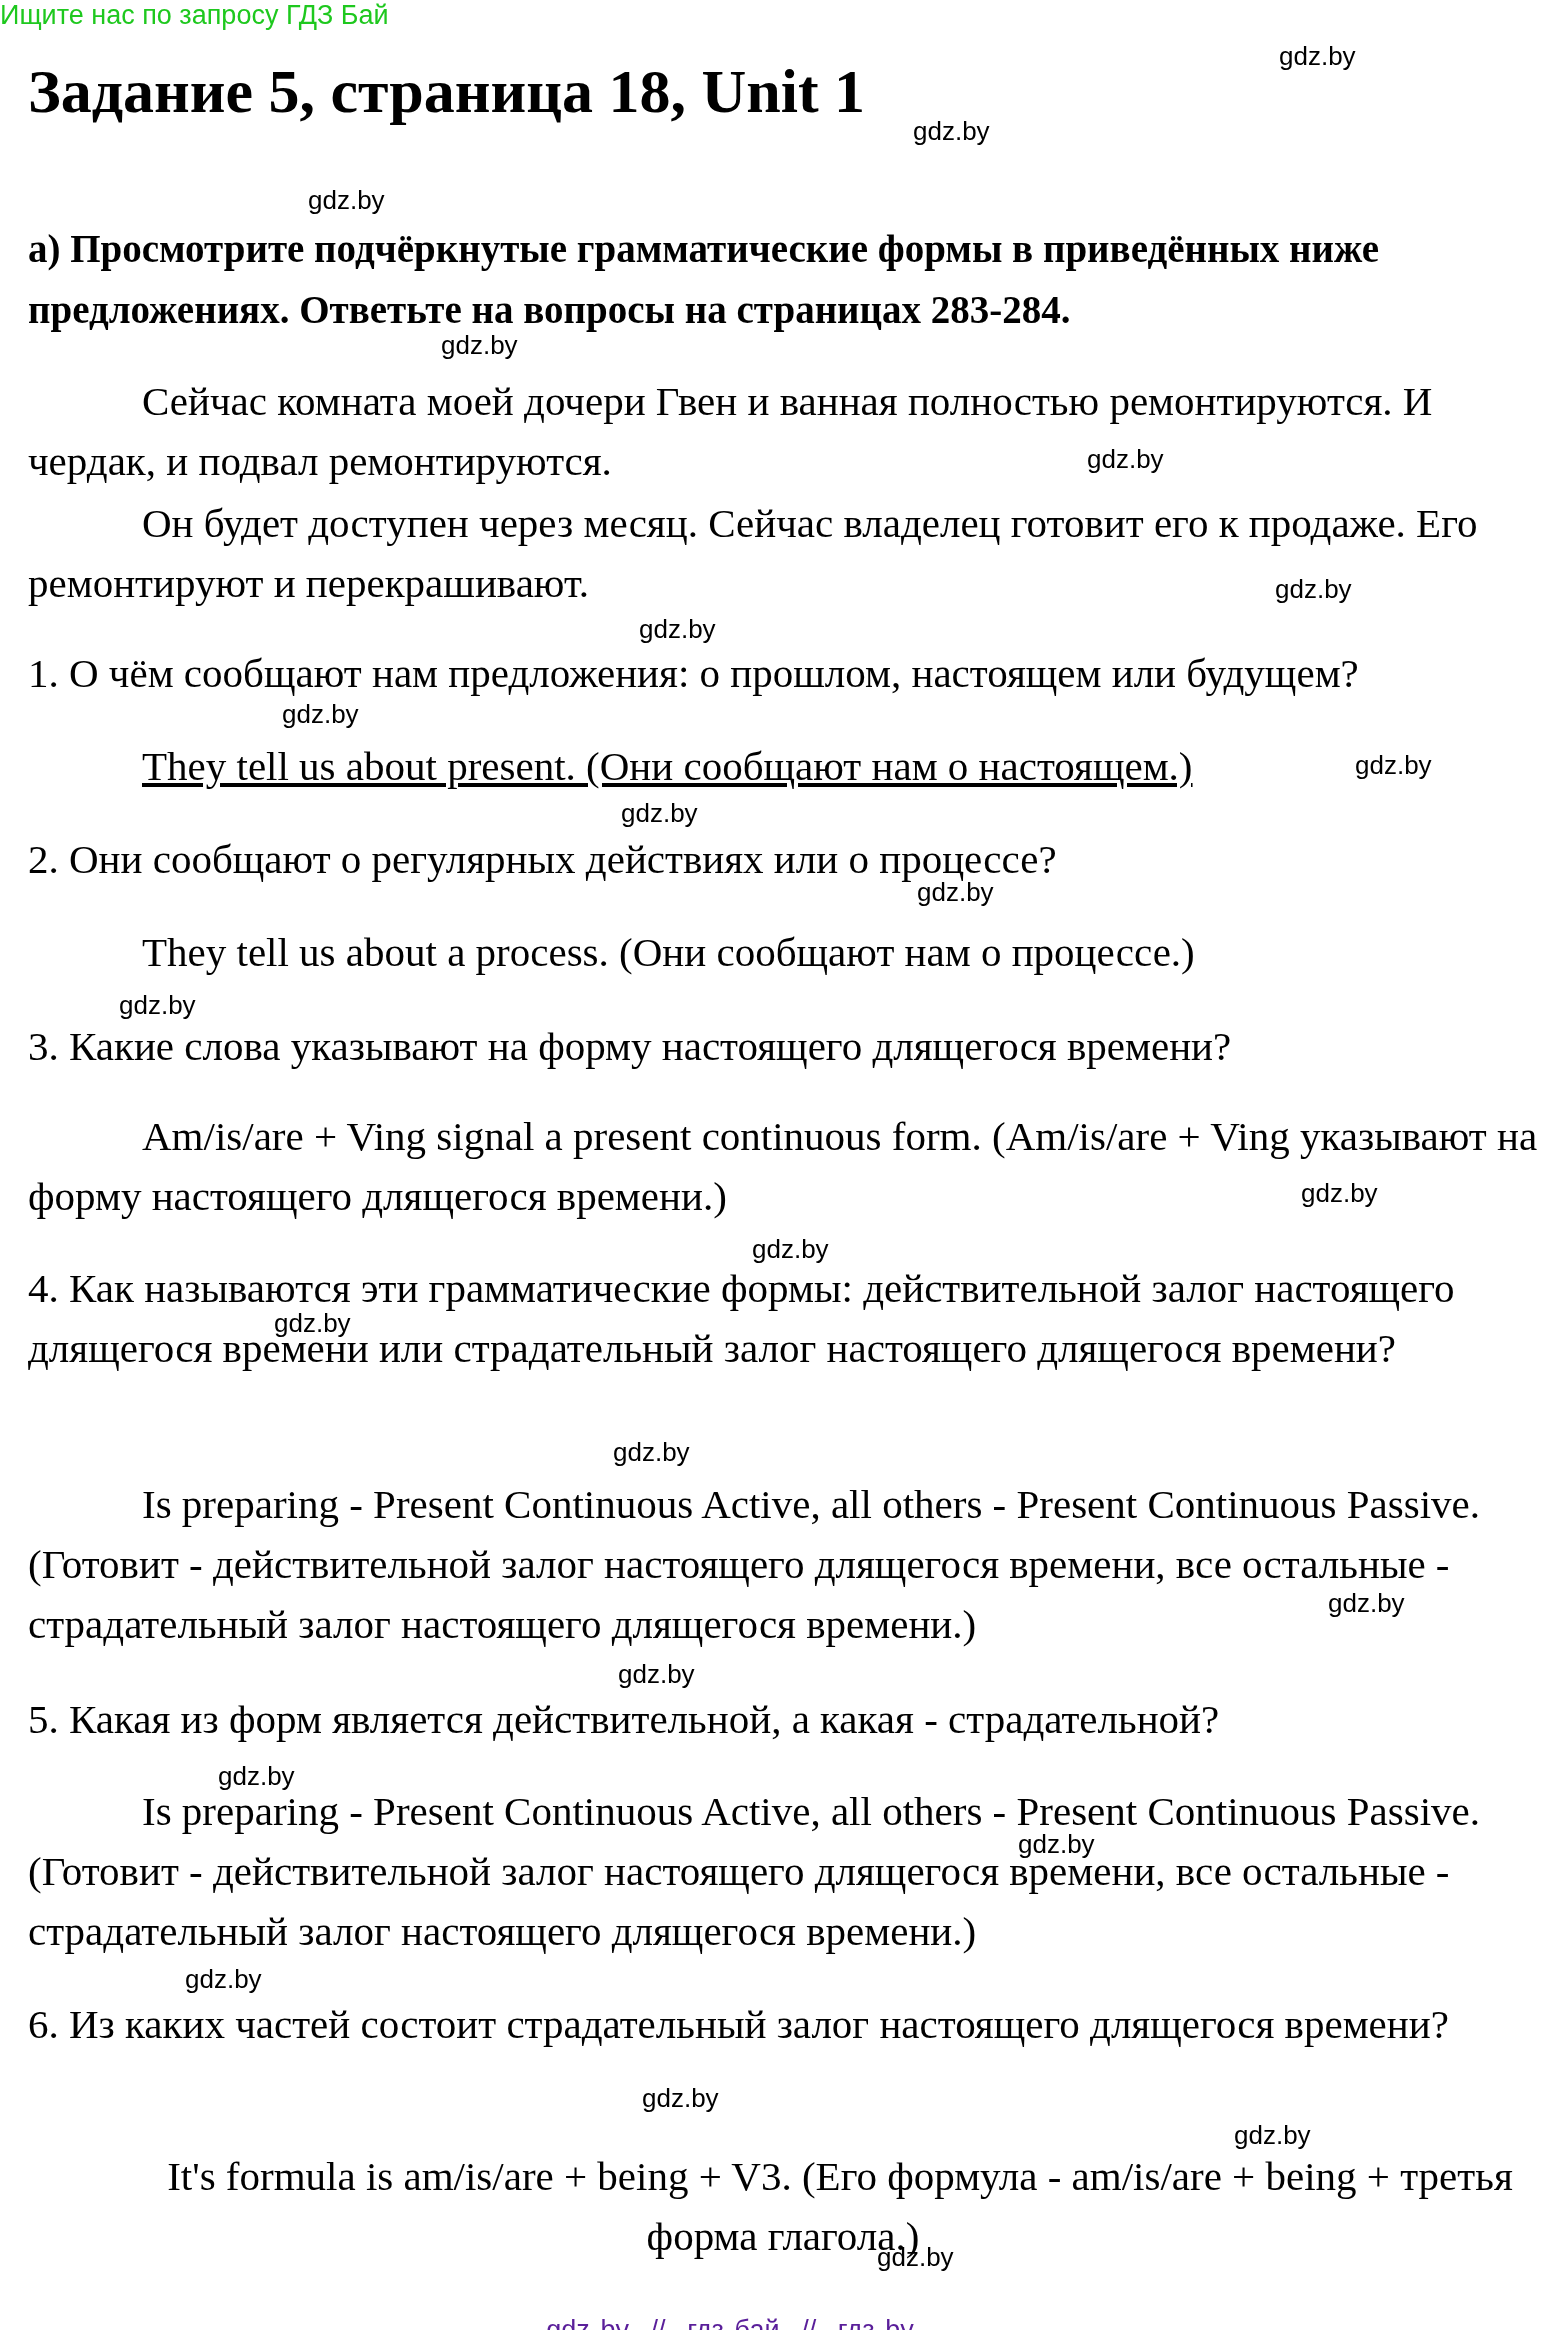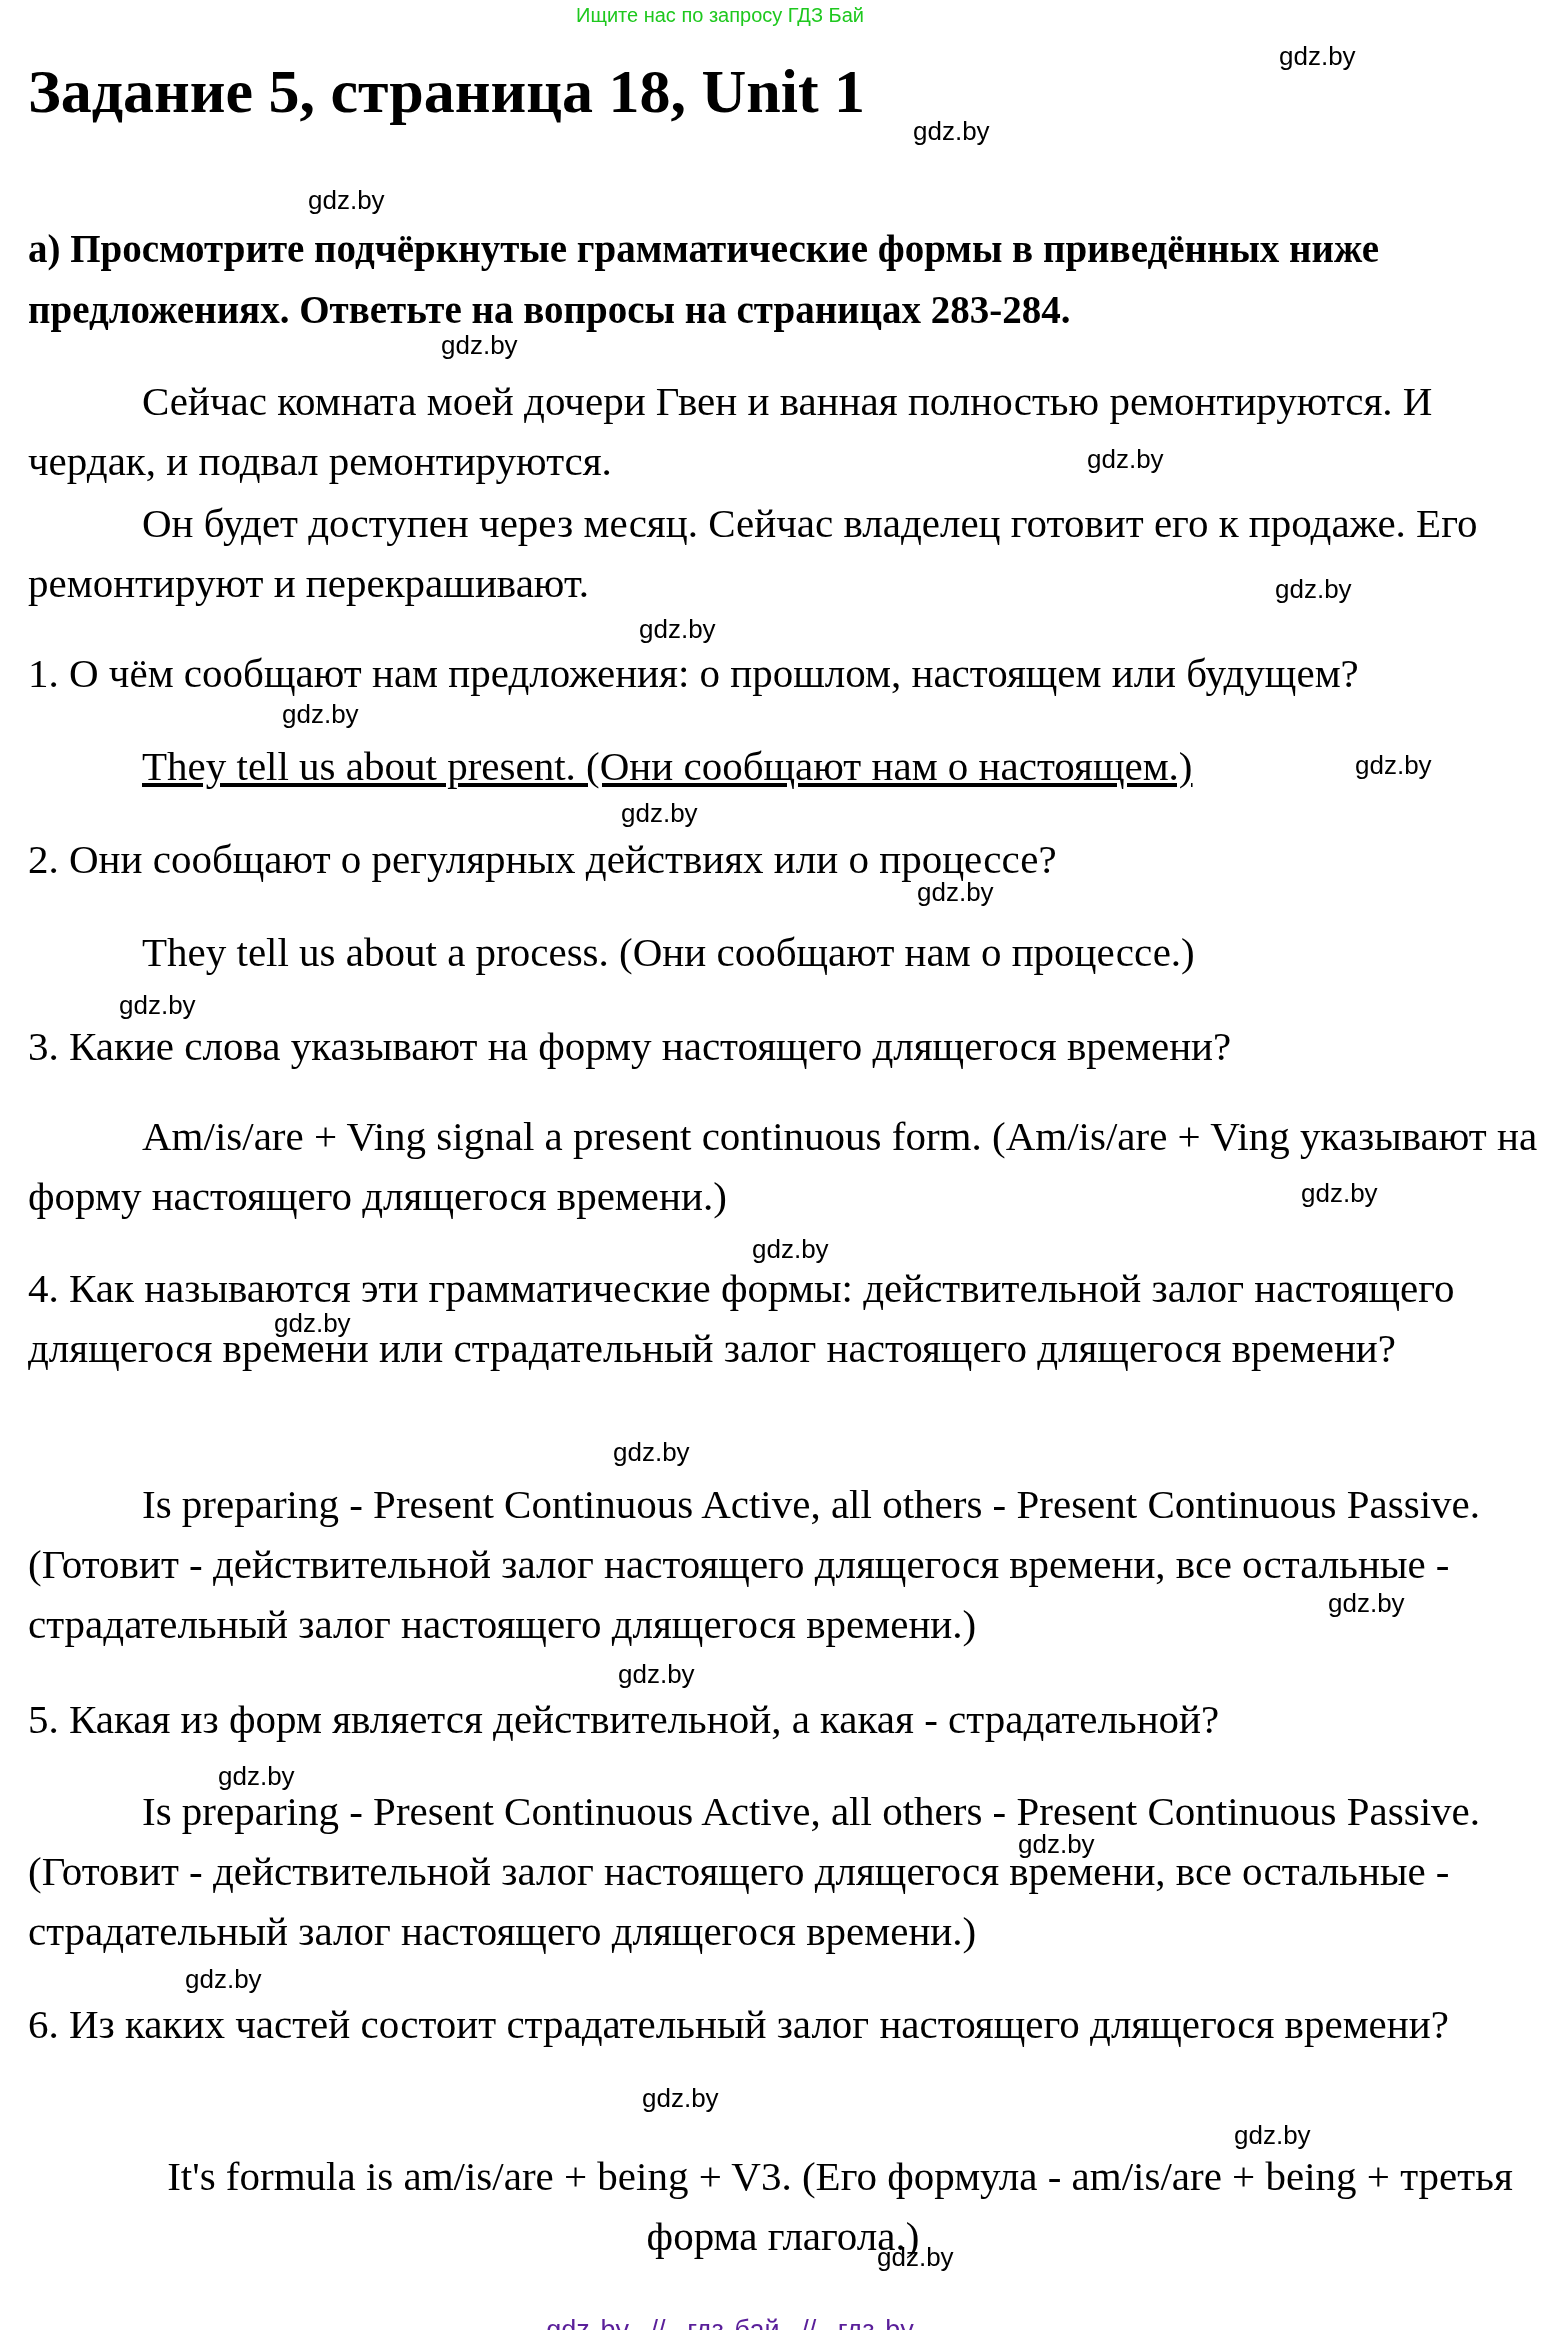--- a/index.html
+++ b/index.html
@@ -1,18 +1,18 @@
 <!DOCTYPE html>
 <html style="font-size:12.5px"><head>
 <meta charset="utf-8">
 <style>
   html, body { margin:0; padding:0; background:#ffffff; }
   body { width:1562px; height:2330px; position:relative; overflow:hidden; }
-  .top-banner { position:absolute; top:0; left:0; width:1440px; text-align:center;
-    font-family:"Liberation Sans", sans-serif; font-size:20px; color:#1ec81e; line-height:31px; }
+  .top-banner { position:absolute; top:0; left:0; width:1440px; 
+    font-family:"Liberation Sans", sans-serif; font-size:27px; color:#1ec81e; line-height:31px; }
   .doc { position:absolute; left:28px; top:0; width:1510px;
     font-family:"Liberation Serif", serif; color:#000; }
   .title { position:absolute; left:0; top:56px; font-size:62px; font-weight:bold; white-space:nowrap; }
   .task { position:absolute; left:0; top:218px; font-size:39px; font-weight:bold; line-height:61px; width:1510px; }
   .para { position:absolute; left:0; font-size:41px; line-height:60px; width:1510px; }
   .indent { text-indent:114px; }
   .wm { position:absolute; font-family:"Liberation Sans", sans-serif; font-size:26px; color:#000; white-space:nowrap; }
   .footer { position:absolute; left:0; top:2294px; width:1460px; text-align:center;
     font-family:"Liberation Sans", sans-serif; font-size:27px; color:#5a1f9a; word-spacing:3.1px;margin-top:21px; }
   .footer span.sep { margin:0 11px; }

